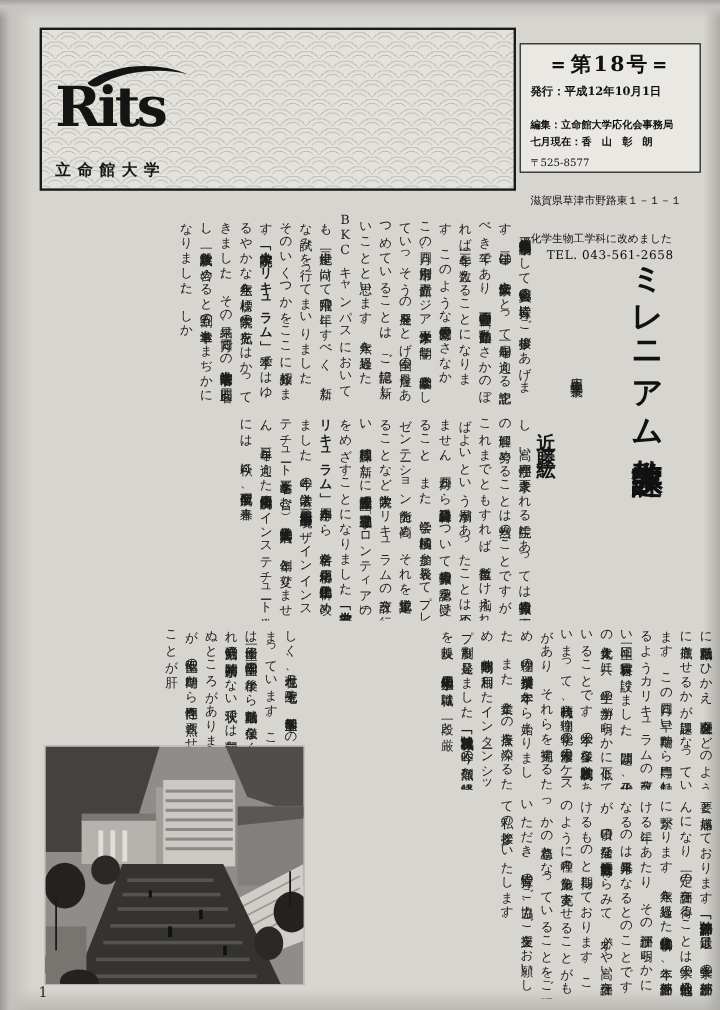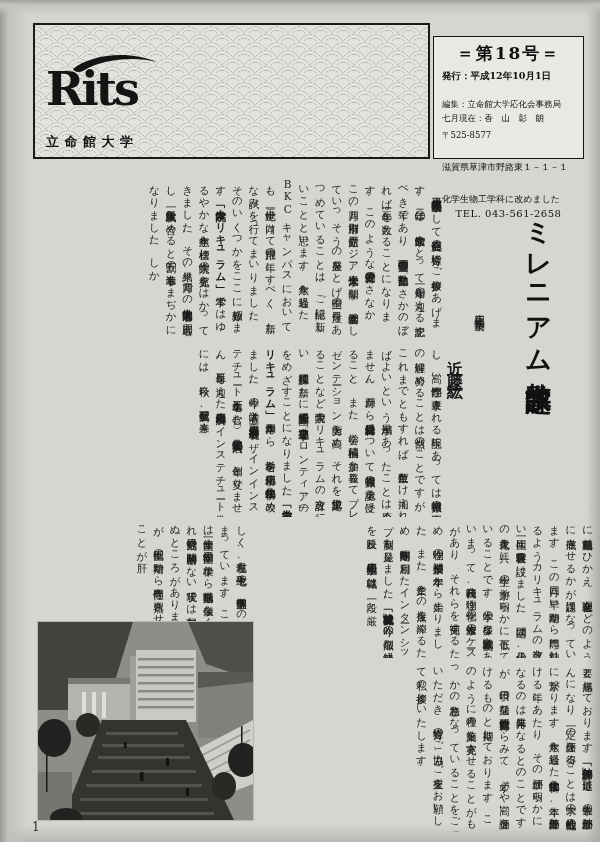--- a/index.html
+++ b/index.html
@@ -23,27 +23,27 @@
       radial-gradient(circle at 50% 135%, rgba(0,0,0,0) 0 4.5px, #b7b5b0 4.5px 5.3px, rgba(0,0,0,0) 5.3px 8px, #bbb9b4 8px 8.8px, rgba(0,0,0,0) 8.8px 11.5px, #c1bfba 11.5px 12.3px, rgba(0,0,0,0) 12.3px),
       radial-gradient(circle at 50% 135%, rgba(0,0,0,0) 0 4.5px, #b7b5b0 4.5px 5.3px, rgba(0,0,0,0) 5.3px 8px, #bbb9b4 8px 8.8px, rgba(0,0,0,0) 8.8px 11.5px, #c1bfba 11.5px 12.3px, rgba(0,0,0,0) 12.3px);
     background-size:22px 16px;
     background-position:0 0,11px 8px;
   }
   .logo-svg{position:absolute;left:8px;top:28px;width:125px;height:62px;}
   .logo-sub{position:absolute;left:11px;top:88px;font-size:13px;font-weight:bold;letter-spacing:5.5px;color:#161616;white-space:nowrap;margin-top:20px;}
   .mast-title{position:absolute;left:128px;top:36px;width:266px;font-size:38px;font-weight:bold;letter-spacing:1px;color:#101010;white-space:nowrap;}
   
   .infobox{
-    position:absolute;left:433px;top:36px;width:151px;height:123px;
+    position:absolute;left:433px;top:36px;width:151px;height:108px;
     background:#eae8e3;border:1.5px solid #141414;box-sizing:border-box;
     padding:5px 8px 0;color:#101010;
   }
   .issue-no{font-size:17px;font-weight:bold;text-align:center;letter-spacing:2px;margin-bottom:5px;white-space:nowrap;}
   .pub-line{font-size:9.5px;font-weight:bold;margin-bottom:16px;white-space:nowrap;}
-  .edit-line{font-size:8.5px;font-weight:normal;margin-bottom:2px;white-space:nowrap;}
+  .edit-line{font-size:8.5px;font-weight:bold;margin-bottom:2px;white-space:nowrap;}
   .postal{font-size:8.5px;margin-top:5px;white-space:nowrap;}
   .addr{font-size:9px;margin-top:19px;white-space:nowrap;}
   .tel{font-size:10px;margin-top:2px;text-align:center;letter-spacing:.5px;white-space:nowrap;}
   
   .vtext{writing-mode:vertical-rl;text-orientation:upright;}
   .art-title{position:absolute;left:522px;top:204px;height:258px;font-size:26px;font-weight:bold;letter-spacing:2px;color:#111;}
   .author-title{position:absolute;left:473px;top:306px;height:102px;font-size:10.5px;letter-spacing:1px;color:#222;}
   .author-name{position:absolute;left:444px;top:348px;height:134px;font-size:16px;font-weight:bold;letter-spacing:11px;color:#161616;}
   
   .tier{

